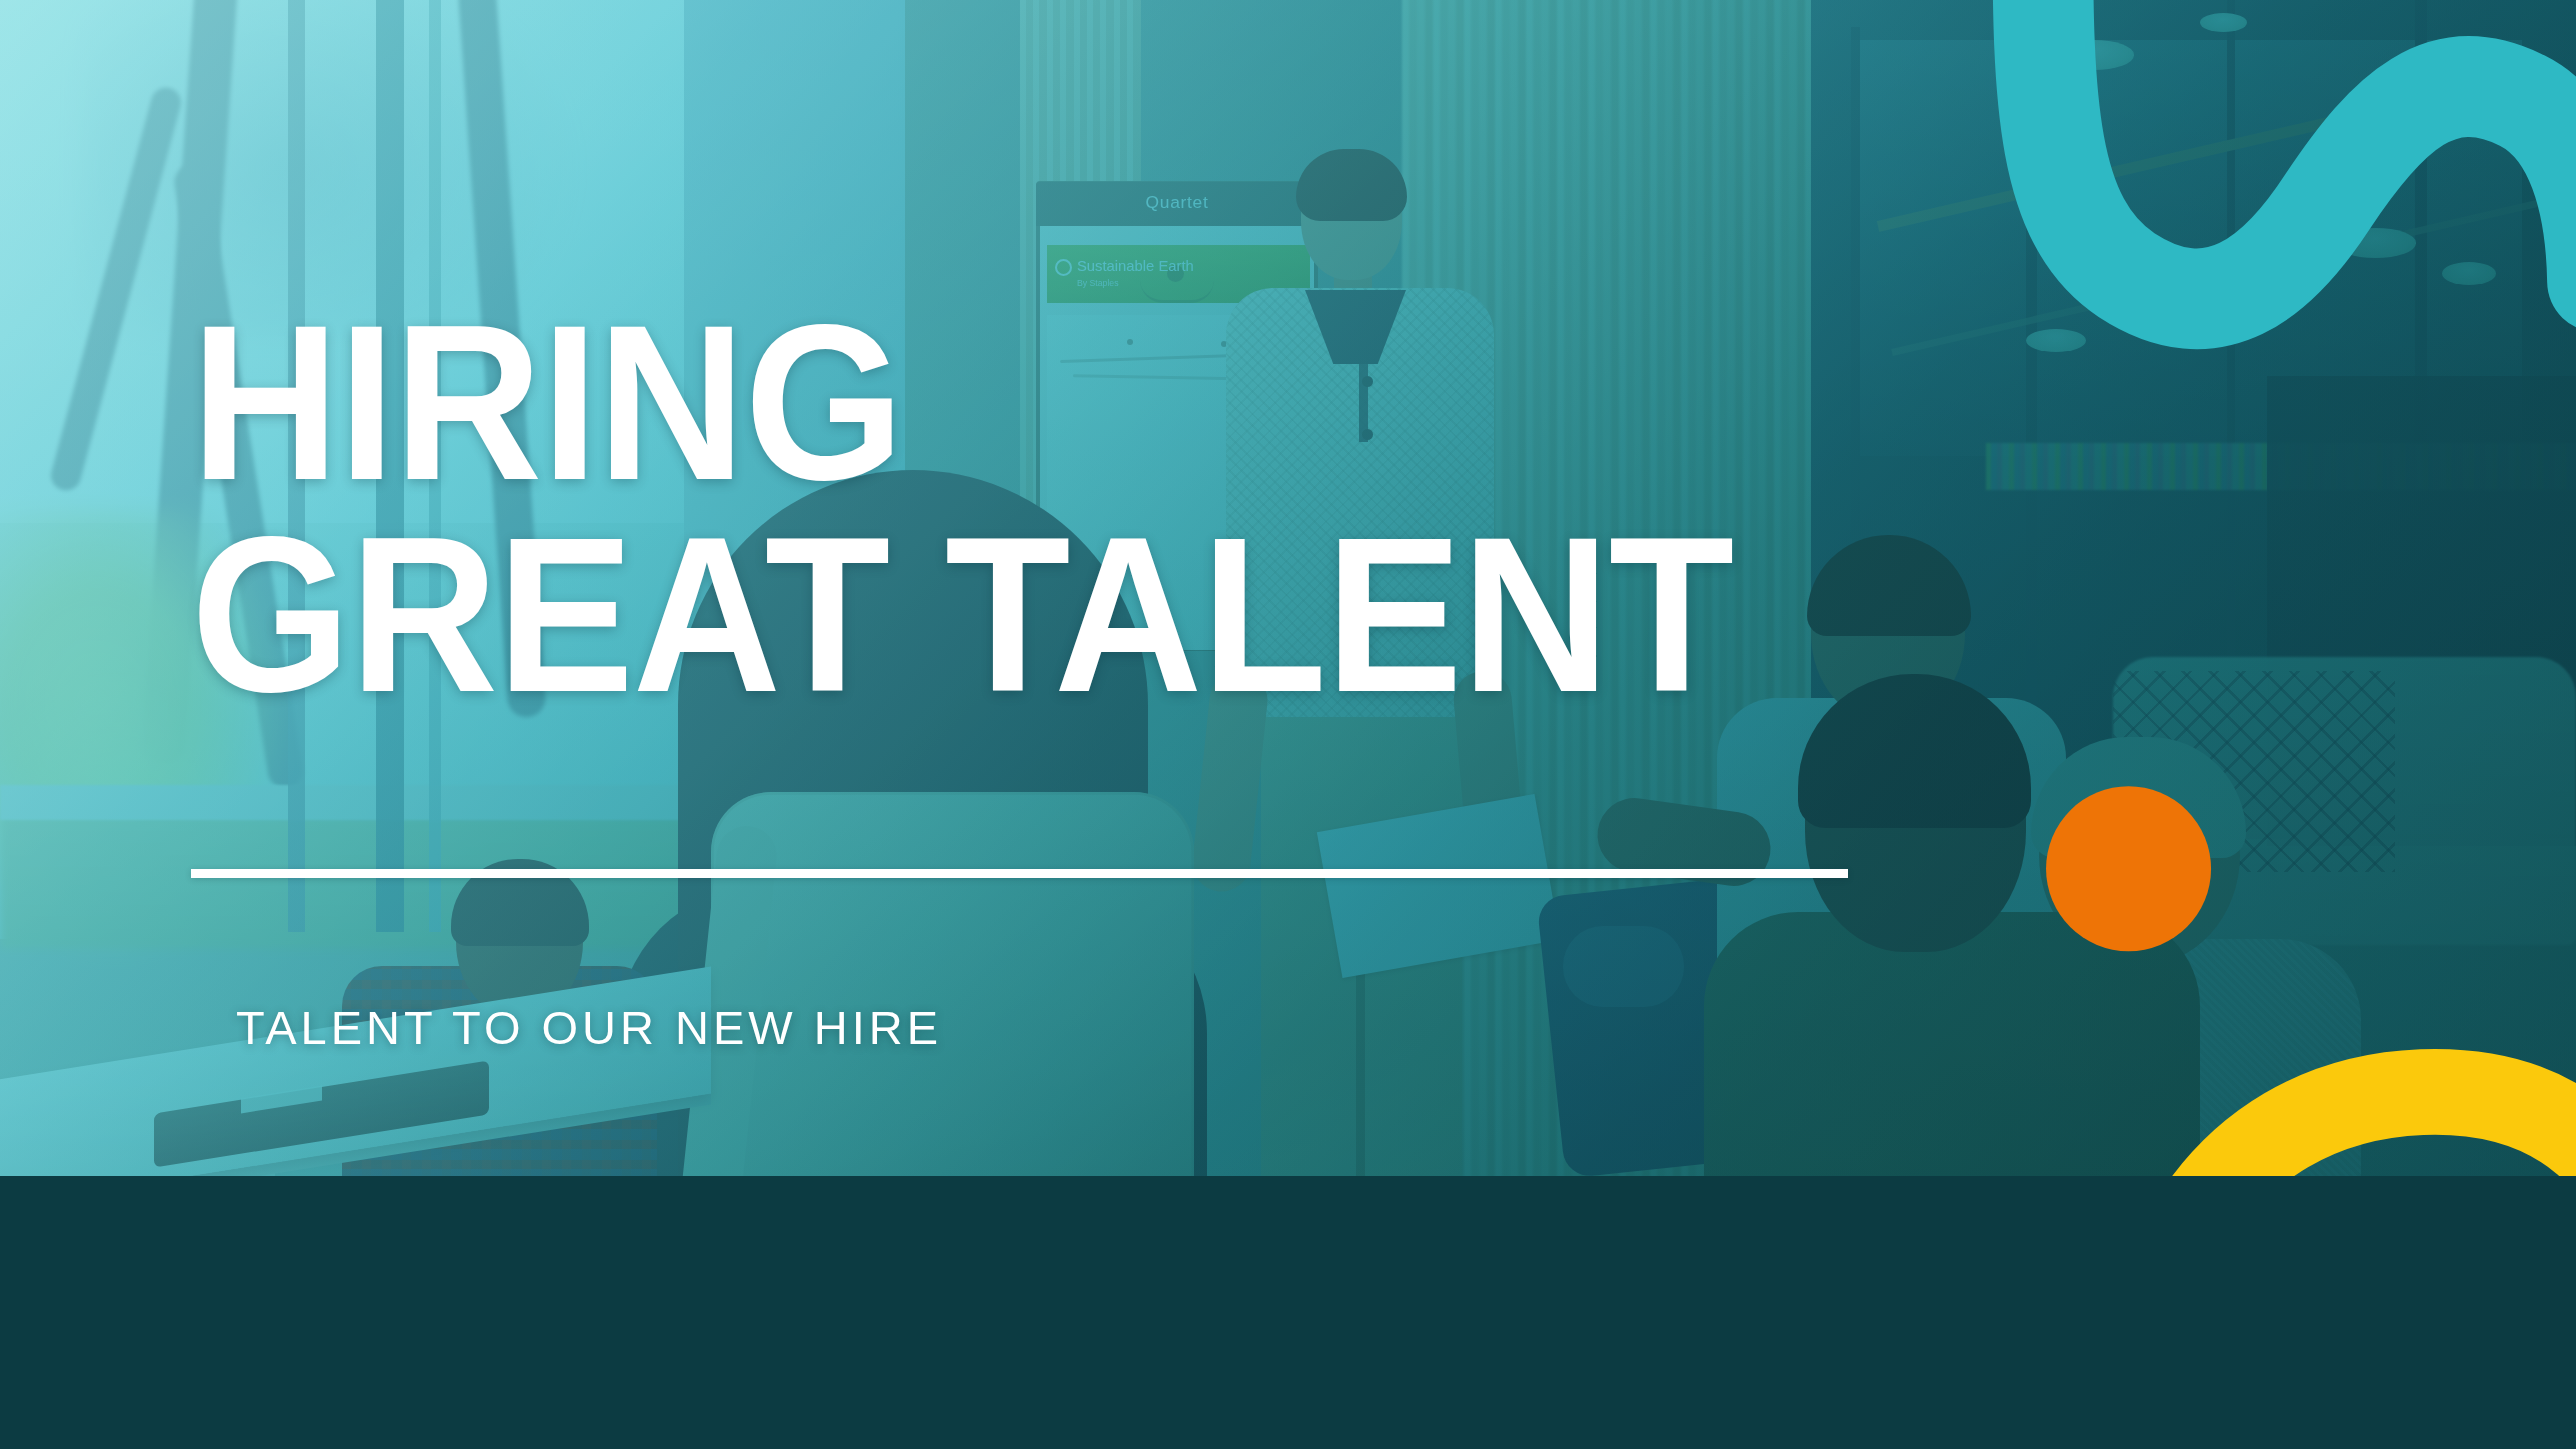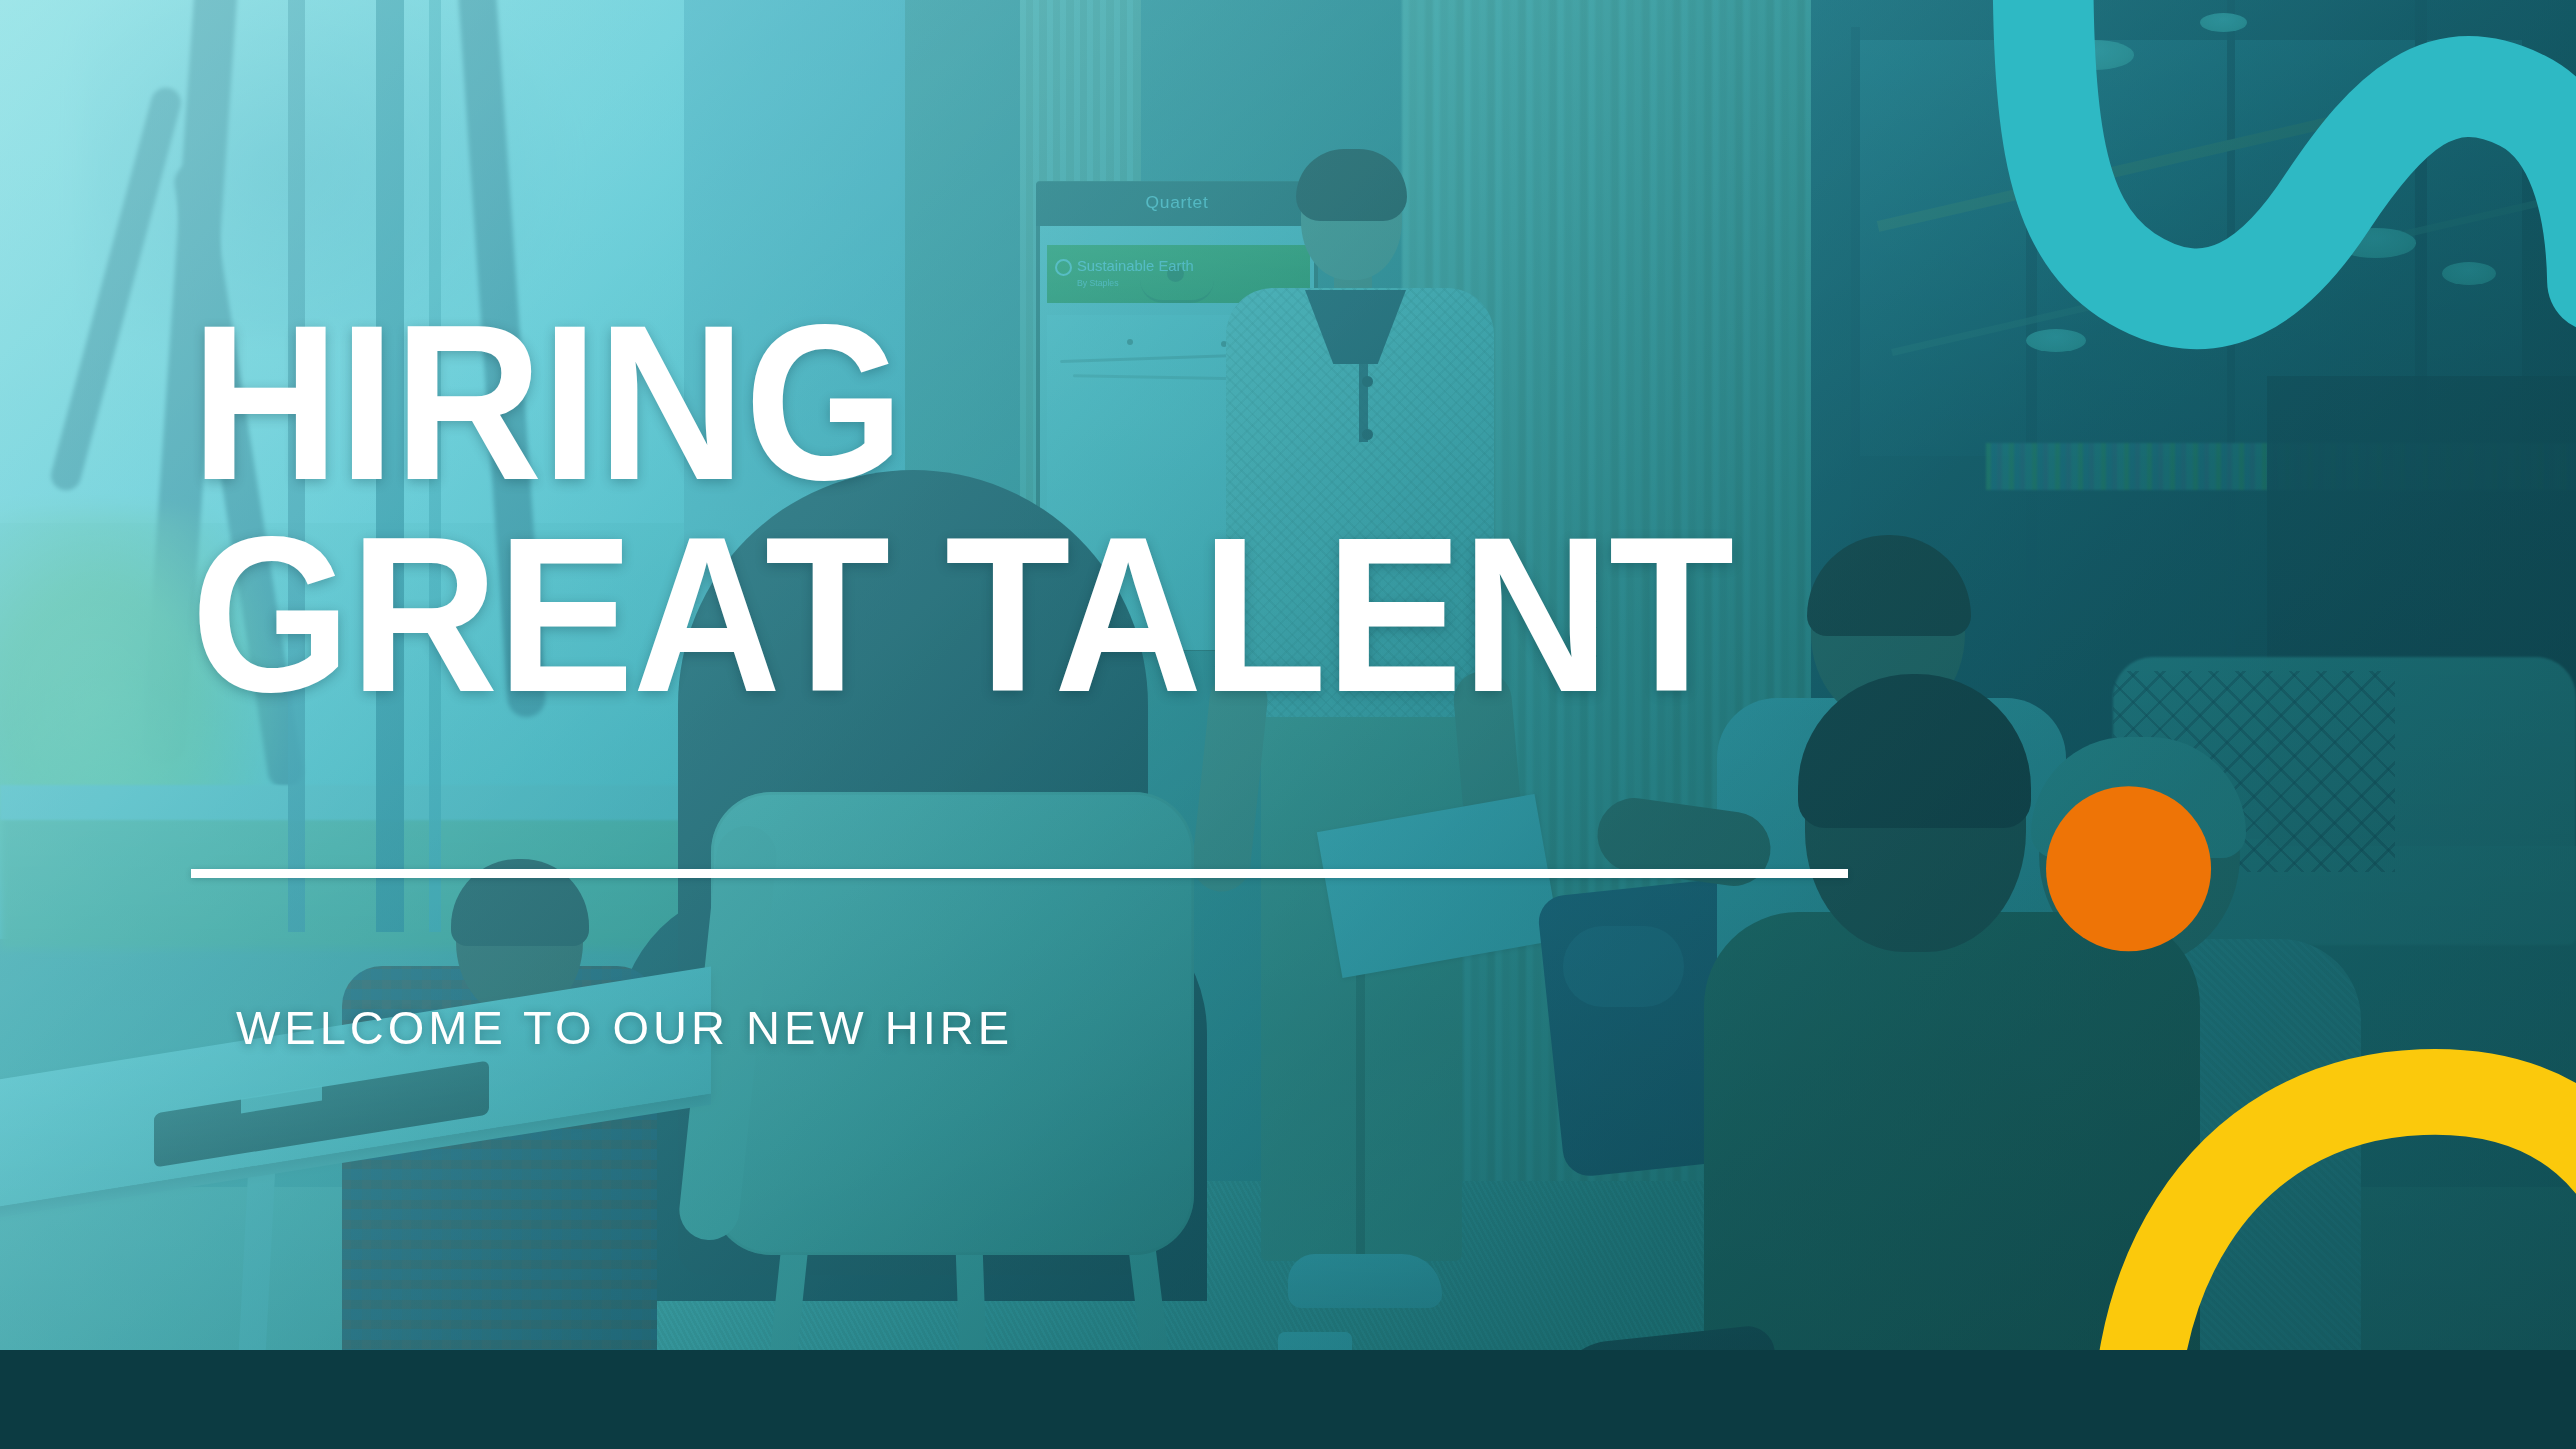--- a/index.html
+++ b/index.html
@@ -1,19 +1,19 @@
 <!DOCTYPE html>
 <html style="font-size:10.7px"><head>
 <meta charset="utf-8">
 <style>
   html,body{margin:0;padding:0;background:#0c3b42;}
   *{box-sizing:border-box;}
   .stage{
     position:relative;
-    width:2576px;height:1350px;
+    width:2576px;height:1176px;
     overflow:hidden;
     font-family:"Liberation Sans", sans-serif;
     background:#1d6e74;
   }
 
   
   .photo{position:absolute;inset:0;overflow:hidden;}
 
   
   .room{position:absolute;inset:0;
@@ -430,16 +430,16 @@
     </svg>
   </div>
 
   <div class="copy">
     <h1 class="title-line t-hiring">HIRING</h1>
     <h1 class="title-line t-talent">GREAT TALENT</h1>
   </div>
 
   <div class="rule"></div>
 
-  <div class="subtitle">WELCOME TO OUR NEW HIRE</div>
+  <div class="subtitle">TALENT TO OUR NEW HIRE</div>
 
 </div>
 
 
 </body></html>

